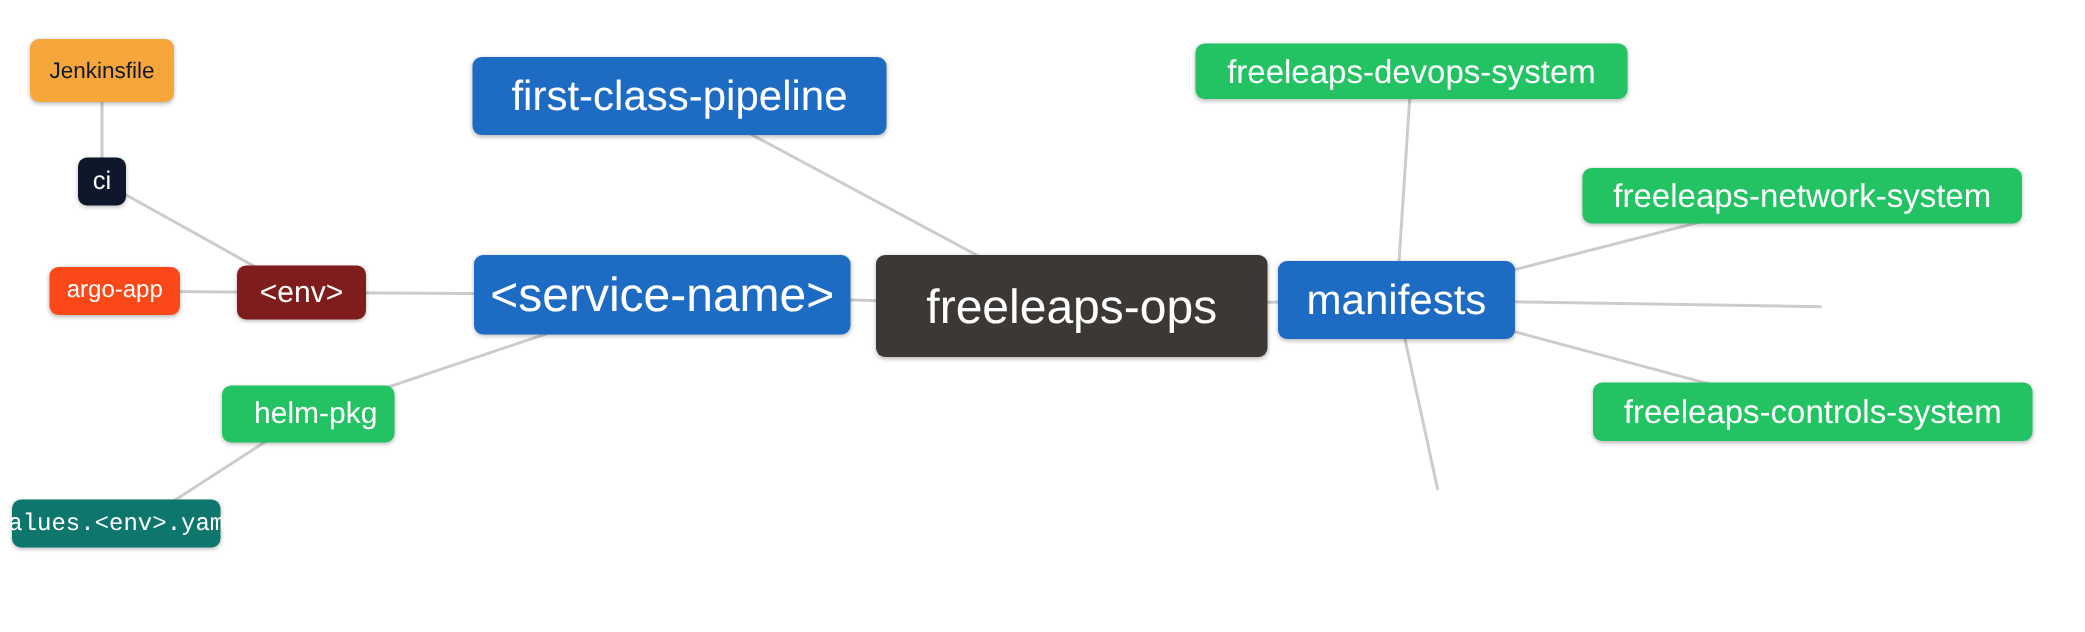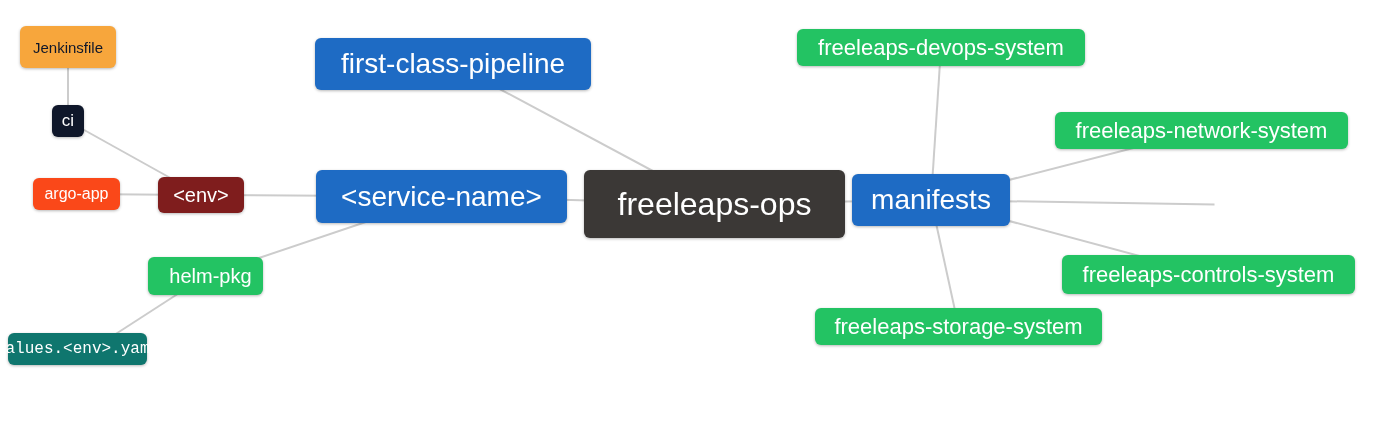--- a/index.html
+++ b/index.html
@@ -53,20 +53,19 @@
       <line x1="931" y1="200" x2="1208.5" y2="274.5" stroke="#cccccc" stroke-width="2"></line>
       <line x1="931" y1="200" x2="958.5" y2="326.5" stroke="#cccccc" stroke-width="2"></line>
     </svg>
 <div class="node" style="left: 20px; top: 26px; width: 96px; height: 42px; background: rgb(247, 166, 60); color: #0f172a; font-size: 15px;">Jenkinsfile</div>
     <div class="node" style="left: 52px; top: 105px; width: 32px; height: 32px; background: #0f172a; color: rgb(255, 255, 255); font-size: 17px;">ci</div>
     <div class="node" style="left: 33px; top: 178px; width: 87px; height: 32px; background: rgb(250, 72, 25); color: rgb(255, 255, 255); font-size: 16px;">argo-app</div>
     <div class="node" style="left: 158px; top: 177px; width: 86px; height: 36px; background: #7f1d1d; color: rgb(255, 255, 255); font-size: 20px;">&lt;env&gt;</div>
     <div class="node" style="left: 148px; top: 257px; width: 115px; height: 38px; background: rgb(35, 195, 99); color: rgb(255, 255, 255); font-size: 20px; padding-left: 16px;">helm-pkg</div>
     <div class="node" style="left: 8px; top: 333px; width: 139px; height: 32px; background: #0f766e; color: rgb(255, 255, 255); font-size: 16px; font-family: Liberation Mono, monospace;">values.&lt;env&gt;.yaml</div>
     <div class="node" style="left: 315px; top: 38px; width: 276px; height: 52px; background: rgb(30, 107, 196); color: rgb(255, 255, 255); font-size: 28px;">first-class-pipeline</div>
-    <div class="node" style="left: 316px; top: 170px; width: 251px; height: 53px; background: rgb(30, 107, 196); color: rgb(255, 255, 255); font-size: 28px;">&lt;service-name&gt;</div>
+    <div class="node" style="left: 316px; top: 170px; width: 251px; height: 53px; background: rgb(30, 107, 196); color: rgb(255, 255, 255); font-size: 32px;">&lt;service-name&gt;</div>
     <div class="node" style="left: 584px; top: 170px; width: 261px; height: 68px; background: rgb(59, 56, 54); color: rgb(255, 255, 255); font-size: 32px;">freeleaps-ops</div>
     <div class="node" style="left: 852px; top: 174px; width: 158px; height: 52px; background: rgb(30, 107, 196); color: rgb(255, 255, 255); font-size: 28px;">manifests</div>
     <div class="node" style="left: 797px; top: 29px; width: 288px; height: 37px; background: rgb(35, 195, 99); color: rgb(255, 255, 255); font-size: 22px;">freeleaps-devops-system</div>
     <div class="node" style="left: 1055px; top: 112px; width: 293px; height: 37px; background: rgb(35, 195, 99); color: rgb(255, 255, 255); font-size: 22px;">freeleaps-network-system</div>
     <div class="node" style="left: 1062px; top: 255px; width: 293px; height: 39px; background: rgb(35, 195, 99); color: rgb(255, 255, 255); font-size: 22px;">freeleaps-controls-system</div>
-    <div class="node" style="left: 815px; top: 308px; width: 287px; height: 37px; background: rgb(35, 195, 99); color: rgb(255, 255, 255); font-size: 22px;">freeleaps-storage-system</div>
   </div>
 
 </body></html>

